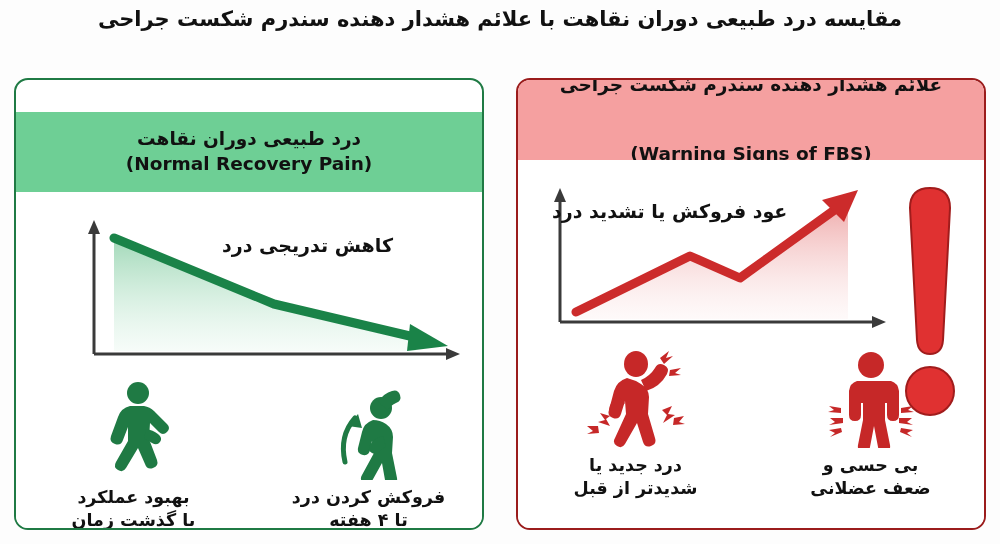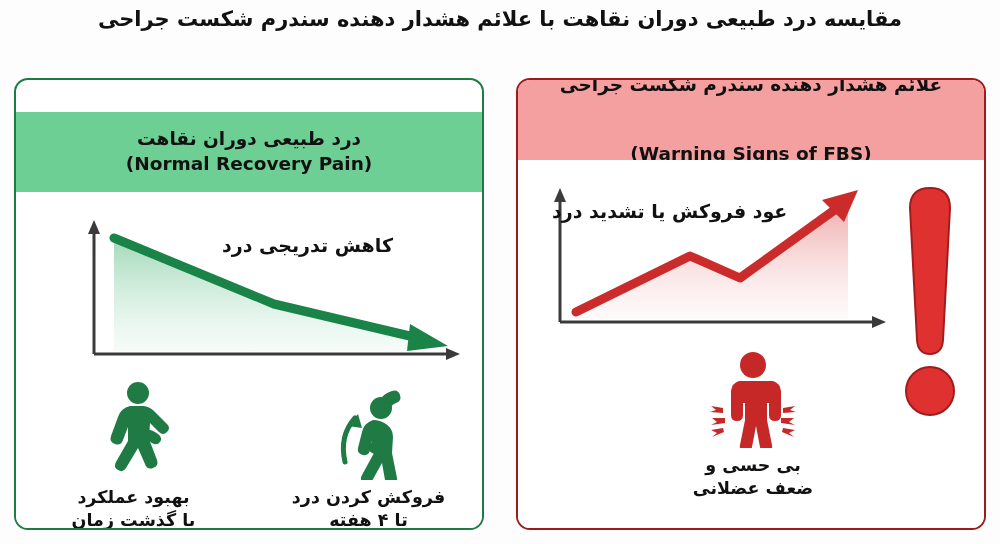--- a/index.html
+++ b/index.html
@@ -216,20 +216,42 @@
           <path d="M 368,148 L 354,142 L 354,154 Z" fill="#3a3a3a"></path>
 
           <path d="M 58,138 L 172,82 L 222,104 L 322,32" fill="none" stroke="#cc2b2b" stroke-width="9" stroke-linejoin="round" stroke-linecap="round"></path>
           <path d="M 340,16 L 304,26 L 326,48 Z" fill="#cc2b2b"></path>
         </svg>
         <div class="chart-label red">عود فروکش یا تشدید درد</div>
       </div>
 
       <div class="icon-row">
 
+        <div class="icon-cell">
+          <div class="icon-art">
+            <svg width="104" height="104" viewBox="0 0 104 104">
+              <g fill="#c62828">
+                <ellipse cx="52" cy="20" rx="12" ry="13"></ellipse>
+                <path d="M43 34 q-10 3 -13 13 l-5 19 q-2 6 4 8 q6 2 8 -4 l4 -13 l1 13 l-11 24 q-3 5 2 8 q5 3 8 -2 l12 -21 l6 19 q2 6 8 4 q6 -2 4 -8 l-7 -24 l1 -17 q0 -8 -8 -13 q-6 -4 -14 -6 z"></path>
+                <path d="M57 36 q9 -4 14 -12 q3 -6 9 -3 q6 3 3 9 q-7 13 -21 17 z"></path>
+                <path d="M34 52 q-8 5 -9 14 q-1 6 5 6 q5 0 6 -5 q1 -5 5 -8 z"></path>
+              </g>
+              <g fill="#c62828">
+                <path d="M76 14 l9 -7 l-3 7 l7 -2 l-9 8 z"></path>
+                <path d="M86 26 l11 -2 l-6 5 l6 2 l-12 1 z"></path>
+                <path d="M78 66 l10 -4 l-4 8 l7 1 l-12 8 l4 -8 z"></path>
+                <path d="M90 74 l10 -2 l-5 6 l6 2 l-12 1 z"></path>
+                <path d="M26 72 l-10 -3 l5 7 l-7 2 l12 4 l-4 -7 z"></path>
+                <path d="M14 82 l-11 0 l6 5 l-6 3 l12 -1 z"></path>
+              </g>
+            </svg>
+          </div>
+          <div class="icon-caption">درد جدید یا
+شدیدتر از قبل</div>
+        </div>
 
         <div class="icon-cell">
           <div class="icon-art">
             <svg width="104" height="100" viewBox="0 0 104 100">
               <g fill="#c62828">
                 <circle cx="52" cy="17" r="13"></circle>
                 <path d="M38 33 q-7 2 -8 10 l0 24 q0 6 6 6 q6 0 6 -6 l0 -12 l2 0 l0 17 l-5 25 q-1 6 5 7 q6 1 7 -5 l4 -21 l4 21 q1 6 7 5 q6 -1 5 -7 l-5 -25 l0 -17 l2 0 l0 12 q0 6 6 6 q6 0 6 -6 l0 -24 q-1 -8 -8 -10 z"></path>
               </g>
               <g fill="#c62828">
                 <path d="M22 60 l-12 -2 l5 4 l-6 2 l13 1 z"></path>

